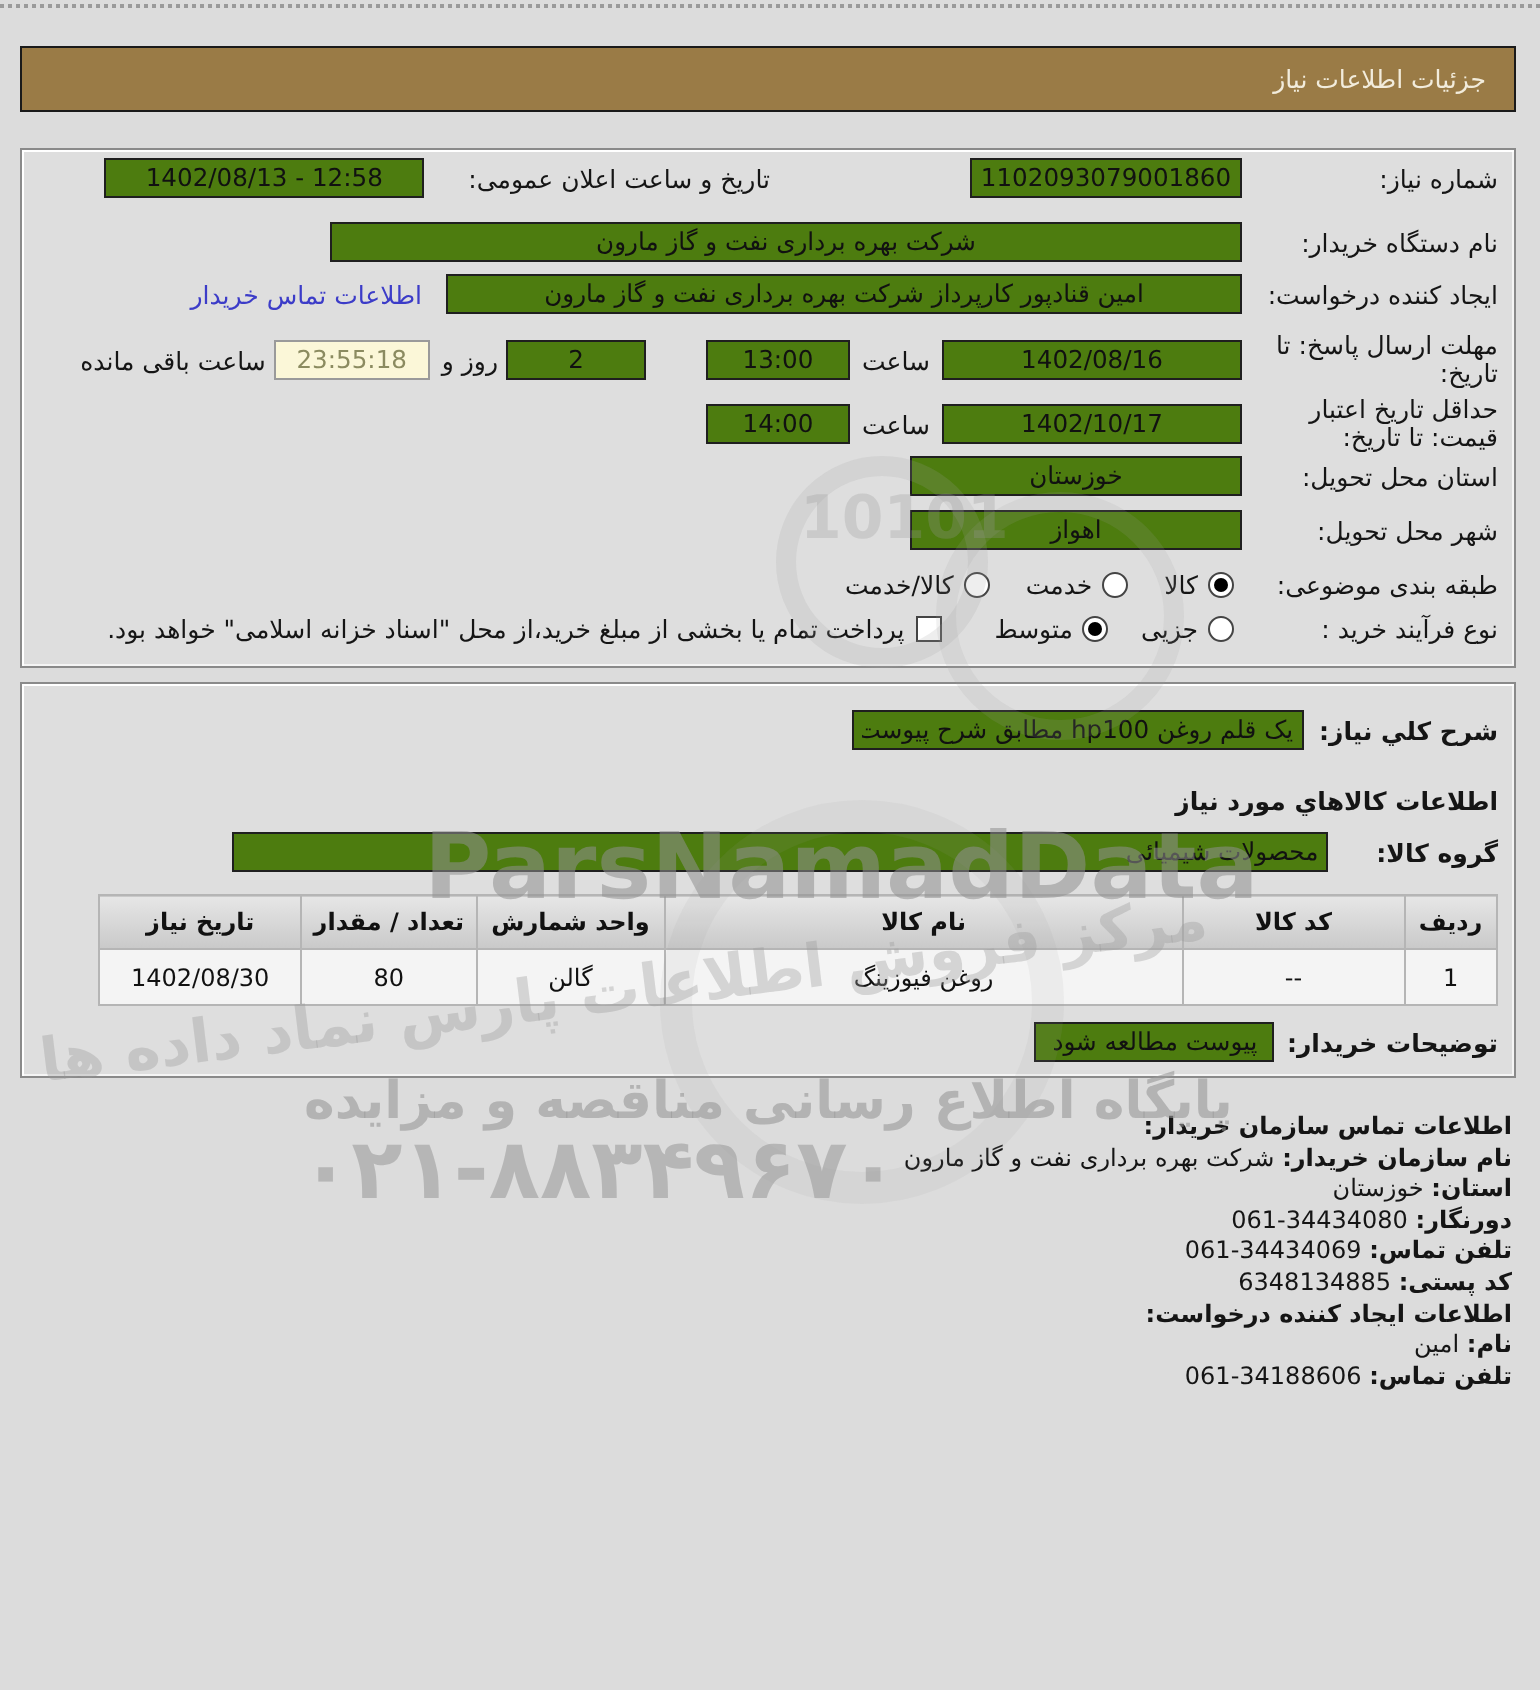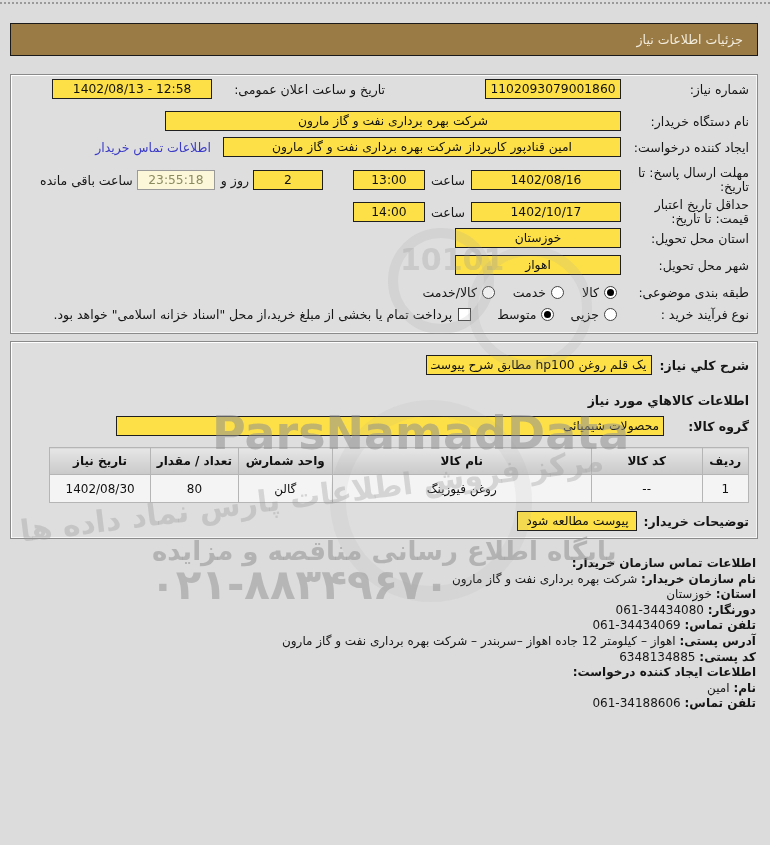--- a/index.html
+++ b/index.html
@@ -37,21 +37,21 @@
   .row{
     position:absolute;right:0;left:0;height:22px;
     display:flex;align-items:center;direction:rtl;
     padding-right:8px;box-sizing:border-box;
   }
   .lbl{font-size:12.5px;color:#151515;white-space:nowrap;}
   .lbl2{font-size:12.5px;color:#151515;line-height:14px;white-space:pre-line;}
   .lblw{width:118px;flex:none;}
   .b{font-weight:bold;}
   input.box{
-    background:#fde047;border:1px solid #1f1f1f;height:20px;
+    background:#4d7c0f;border:1px solid #1f1f1f;height:20px;
     font-family:"DejaVu Sans",sans-serif;font-size:12.3px;color:#111;
     box-sizing:border-box;padding:0 4px;flex:none;
   }
   .ctr{text-align:center;}
   .ltr{direction:ltr;}
   .countdown{
     background:#fbf7d8 !important;border:1px solid #9a9a9a !important;
     color:#8b8b60 !important;
   }
   a.contact-link{color:#3c3cc8;font-size:12.5px;text-decoration:none;white-space:nowrap;}
@@ -246,21 +246,20 @@
   </div>
 
 </div>
 
 <div class="contact">
   <div class="line"><span class="cl">اطلاعات تماس سازمان خریدار:</span></div>
   <div class="line"><span class="cl">نام سازمان خریدار:</span> <span class="cv">شرکت بهره برداری نفت و گاز مارون</span></div>
   <div class="line"><span class="cl">استان:</span> <span class="cv">خوزستان</span></div>
   <div class="line"><span class="cl">دورنگار:</span> <span class="cv">34434080-061</span></div>
   <div class="line"><span class="cl">تلفن تماس:</span> <span class="cv">34434069-061</span></div>
-  <div class="line"><span class="cl">آدرس پستی:</span> <span class="cv">اهواز – کیلومتر 12 جاده اهواز –سربندر – شرکت بهره برداری نفت و گاز مارون</span></div>
   <div class="line"><span class="cl">کد پستی:</span> <span class="cv">6348134885</span></div>
   <div class="line"><span class="cl">اطلاعات ایجاد کننده درخواست:</span></div>
   <div class="line"><span class="cl">نام:</span> <span class="cv">امین</span></div>
   <div class="line"><span class="cl">تلفن تماس:</span> <span class="cv">34188606-061</span></div>
 </div>
 
 <div class="wm-circle wm-c1"></div>
 <div class="wm-circle wm-c2"></div>
 <div class="wm-circle wm-c3"></div>
 <div class="wm wm-digits">10101</div>

